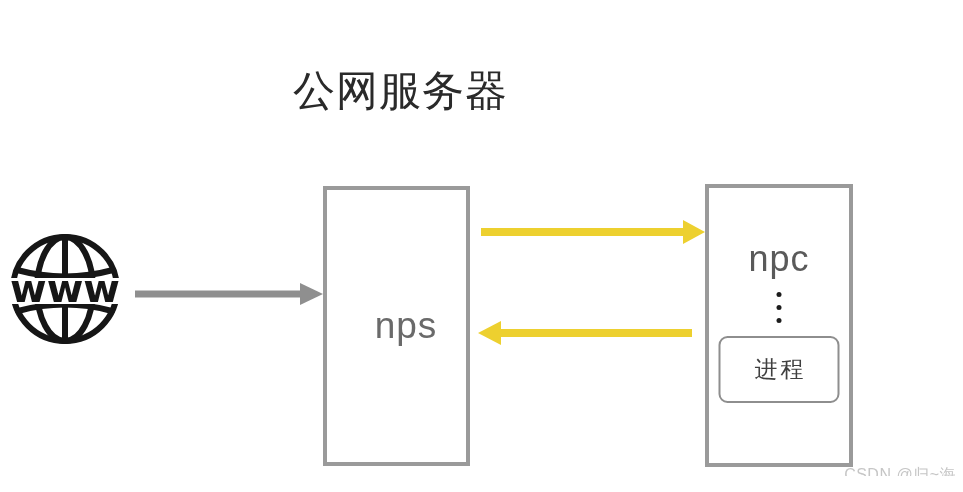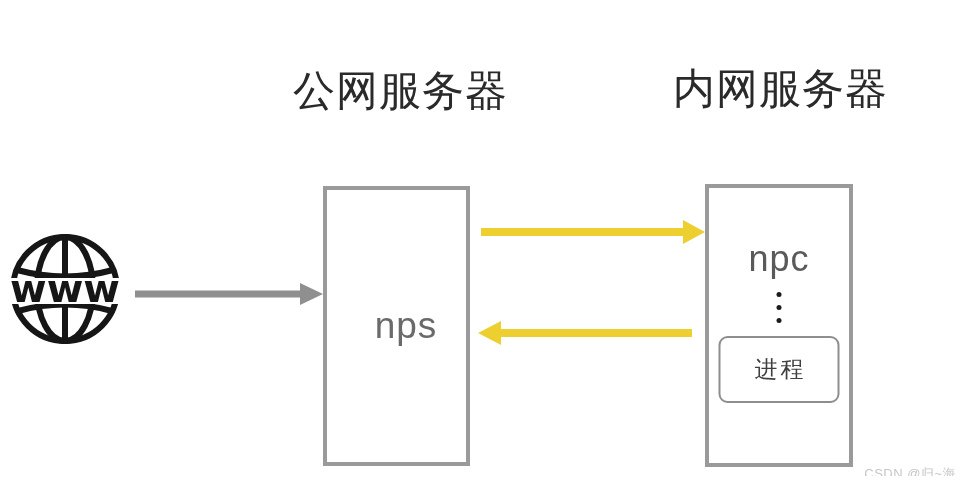--- a/index.html
+++ b/index.html
@@ -117,32 +117,31 @@
   .process-label {
     font-size: 23px;
     color: #3f3f3f;
     letter-spacing: 3px;
     text-indent: 3px;
   }
   .watermark {
     position: absolute;
     right: 7px;
     top: 465px;
-    font-size: 13px;
+    font-size: 16px;
     color: #c6c6c6;
     letter-spacing: 0.5px;
   }
 </style>
 </head>
 <body>
 
 <div class="canvas">
 
   <div class="title title-public">公网服务器</div>
-  <div class="title title-private">内网服务器</div>
 
   <svg class="globe" viewBox="0 0 112 112">
     <g>
       <circle class="stroke" cx="56" cy="56" r="52" stroke="#161616"></circle>
       <ellipse class="stroke" cx="56" cy="56" rx="28" ry="52" stroke="#161616"></ellipse>
       <line class="stroke" x1="56" y1="4" x2="56" y2="108" stroke="#161616"></line>
       <path class="stroke" d="M 8,37 Q 56,50 104,37" stroke="#161616"></path>
       <path class="stroke" d="M 9,78 Q 56,65 103,78" stroke="#161616"></path>
     </g>
     <rect x="-2" y="45" width="116" height="26" fill="#ffffff"></rect>

